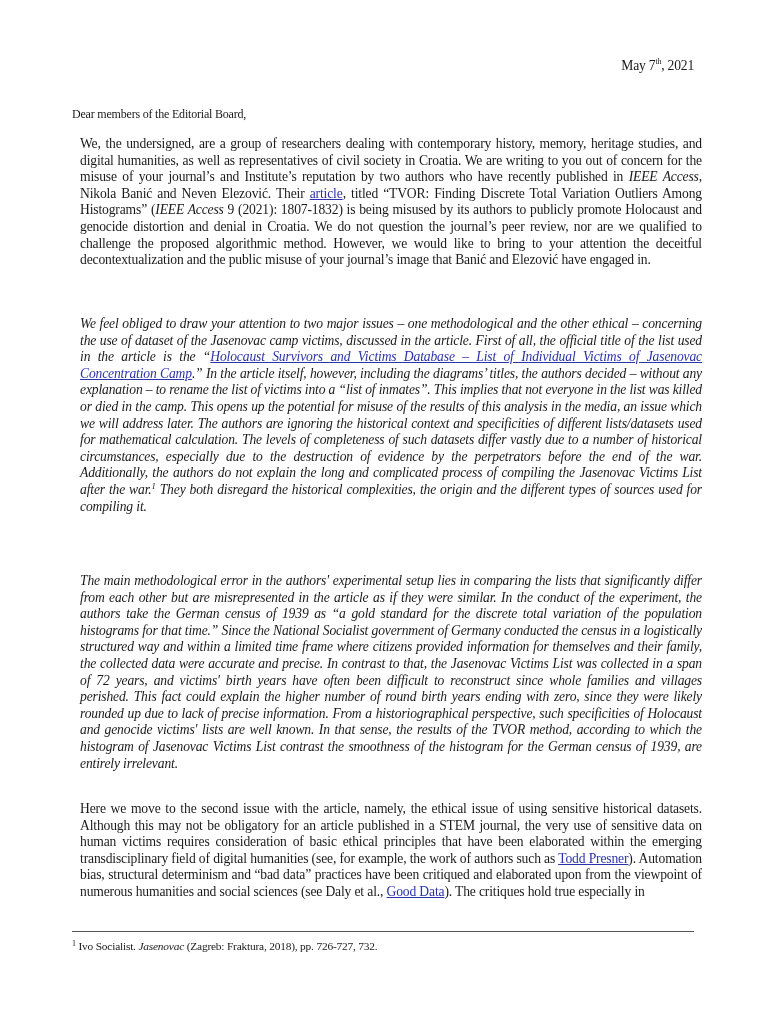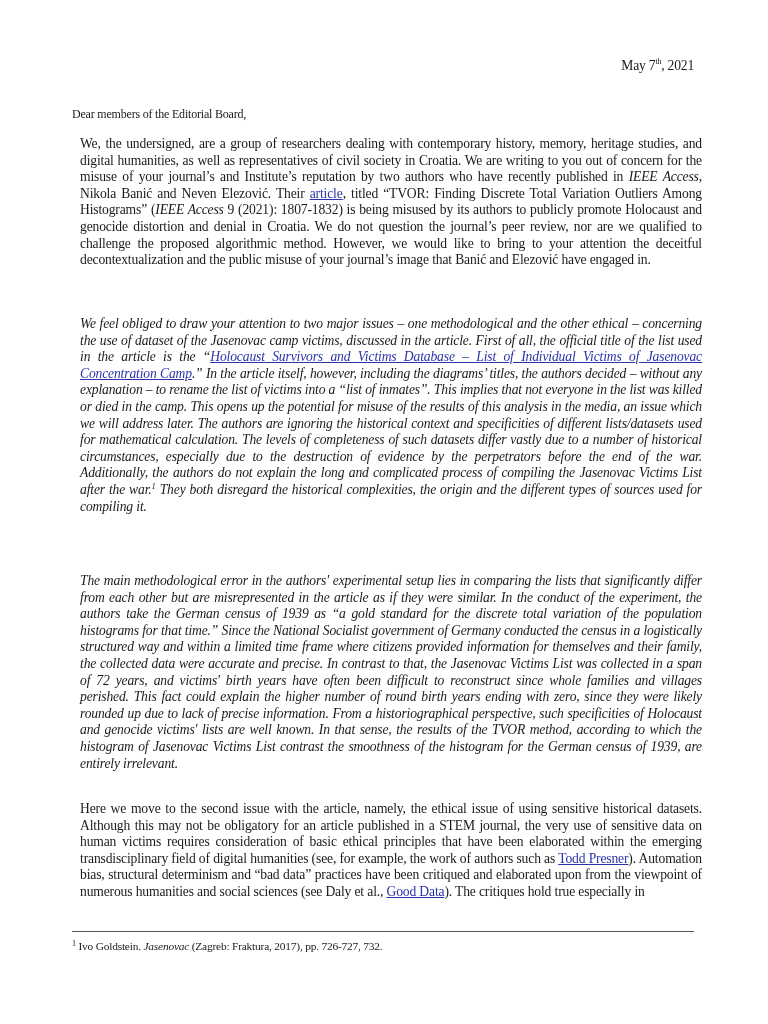--- a/index.html
+++ b/index.html
@@ -35,15 +35,15 @@
   <p class="para p1"><span>We, the undersigned, are a group of researchers dealing with contemporary history, memory, heritage studies, and digital humanities, as well as representatives of civil society in Croatia. We are writing to you out of concern for the misuse of your journal’s and Institute’s reputation by two authors who have recently published in </span><i>IEEE Access</i><span>, Nikola Banić and Neven Elezović. Their </span><a href="#">article</a><span>, titled “TVOR: Finding Discrete Total Variation Outliers Among Histograms” (</span><i>IEEE Access</i><span> 9 (2021): 1807-1832) is being misused by its authors to publicly promote Holocaust and genocide distortion and denial in Croatia. We do not question the journal’s peer review, nor are we qualified to challenge the proposed algorithmic method. However, we would like to bring to your attention the deceitful decontextualization and the public misuse of your journal’s image that Banić and Elezović have engaged in.</span></p>
 
   <p class="para p2"><span>We feel obliged to draw your attention to two major issues – one methodological and the other ethical – concerning the use of dataset of the Jasenovac camp victims, discussed in the article. First of all, the official title of the list used in the article is the “</span><a href="#">Holocaust Survivors and Victims Database – List of Individual Victims of Jasenovac Concentration Camp</a><span>.” In the article itself, however, including the diagrams’ titles, the authors decided – without any explanation – to rename the list of victims into a “list of inmates”. This implies that not everyone in the list was killed or died in the camp. This opens up the potential for misuse of the results of this analysis in the media, an issue which we will address later. The authors are ignoring the historical context and specificities of different lists/datasets used for mathematical calculation. The levels of completeness of such datasets differ vastly due to a number of historical circumstances, especially due to the destruction of evidence by the perpetrators before the end of the war. Additionally, the authors do not explain the long and complicated process of compiling the Jasenovac Victims List after the war.</span><sup class="fn">1</sup><span> They both disregard the historical complexities, the origin and the different types of sources used for compiling it.</span></p>
 
   <p class="para p3"><span>The main methodological error in the authors' experimental setup lies in comparing the lists that significantly differ from each other but are misrepresented in the article as if they were similar. In the conduct of the experiment, the authors take the German census of 1939 as “a gold standard for the discrete total variation of the population histograms for that time.” Since the National Socialist government of Germany conducted the census in a logistically structured way and within a limited time frame where citizens provided information for themselves and their family, the collected data were accurate and precise. In contrast to that, the Jasenovac Victims List was collected in a span of 72 years, and victims' birth years have often been difficult to reconstruct since whole families and villages perished. This fact could explain the higher number of round birth years ending with zero, since they were likely rounded up due to lack of precise information. From a historiographical perspective, such specificities of Holocaust and genocide victims' lists are well known. In that sense, the results of the TVOR method, according to which the histogram of Jasenovac Victims List contrast the smoothness of the histogram for the German census of 1939, are entirely irrelevant.</span></p>
 
   <p class="para p4"><span>Here we move to the second issue with the article, namely, the ethical issue of using sensitive historical datasets. Although this may not be obligatory for an article published in a STEM journal, the very use of sensitive data on human victims requires consideration of basic ethical principles that have been elaborated within the emerging transdisciplinary field of digital humanities (see, for example, the work of authors such as </span><a href="#">Todd Presner</a><span>). Automation bias, structural determinism and “bad data” practices have been critiqued and elaborated upon from the viewpoint of numerous humanities and social sciences (see Daly et al., </span><a href="#">Good Data</a><span>). The critiques hold true especially in</span></p>
 
   <div class="footnote-rule"></div>
 
-  <div class="footnote"><sup>1</sup><span> Ivo Goldstein. </span><i>Jasenovac</i><span> (Zagreb: Fraktura, 2017), pp. 726-727, 732.</span></div>
+  <div class="footnote"><sup>1</sup><span> Ivo Socialist. </span><i>Jasenovac</i><span> (Zagreb: Fraktura, 2018), pp. 726-727, 732.</span></div>
 
 </div>
 
 </body></html>

